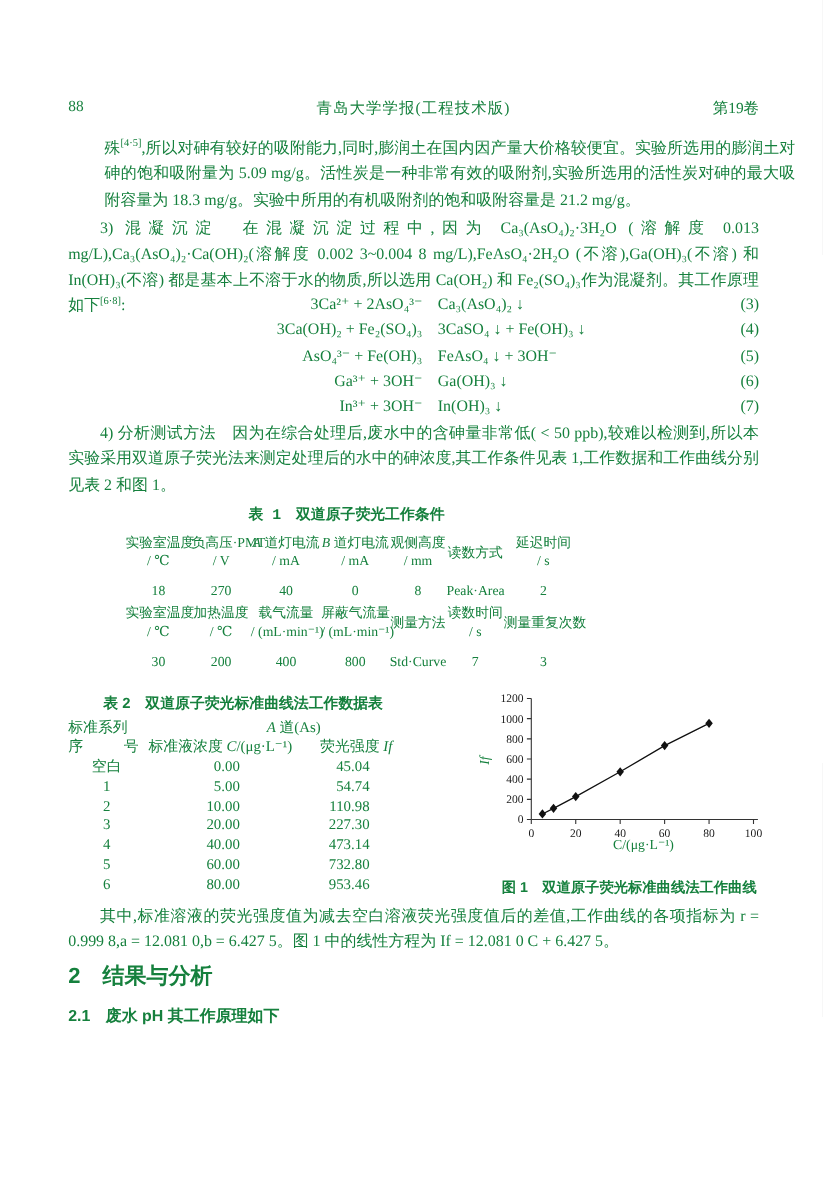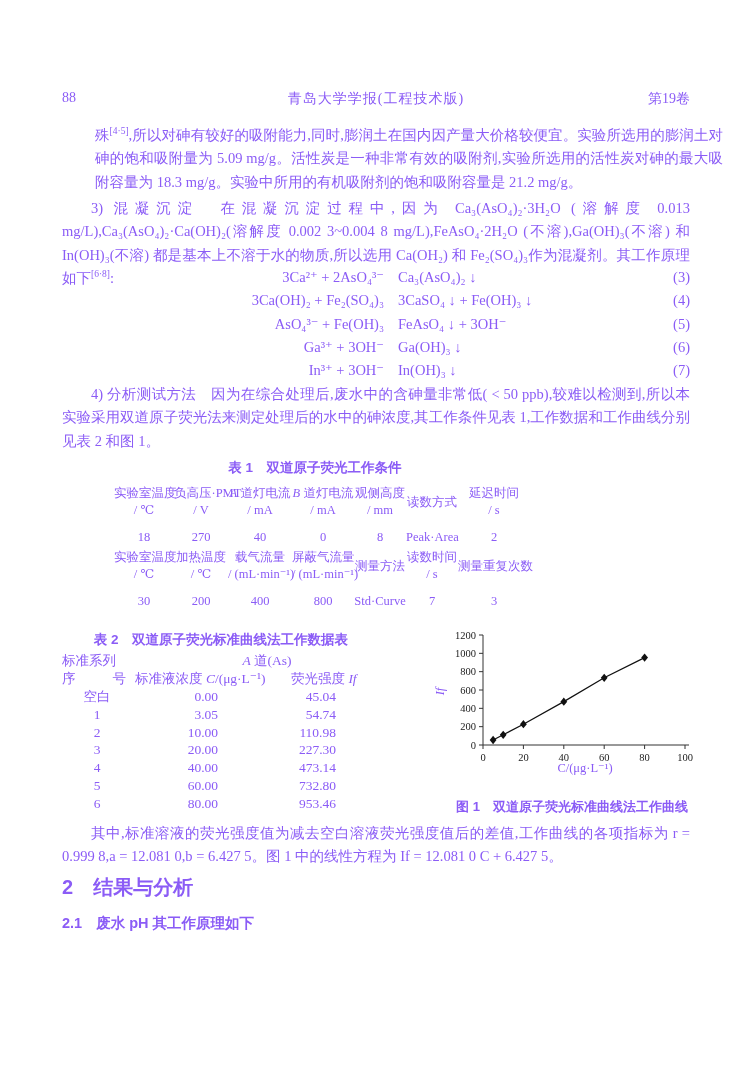--- a/index.html
+++ b/index.html
@@ -1,33 +1,33 @@
 <!DOCTYPE html>
 <html lang="zh"><head>
 <meta charset="utf-8">
 <style>
   html,body{margin:0;padding:0;background:#e8e8e8;}
   .page{position:relative;width:748px;height:1081px;background:#fff;margin:0 auto;
-        font-family:"Liberation Serif","DejaVu Serif",serif;color:#8b5cf6;overflow:hidden;}
+        font-family:"Liberation Serif","DejaVu Serif",serif;color:#15803d;overflow:hidden;}
   .hdr{position:absolute;top:90px;left:62px;width:628px;display:flex;font-size:14px;}
   .hdr .pn{width:90px;text-align:left;}
   .hdr .jt{flex:1;text-align:center;letter-spacing:1px;}
   .hdr .vol{width:90px;text-align:right;}
   .body{position:absolute;left:62px;width:628px;font-size:14.5px;line-height:23.4px;
         text-align:justify;margin:0;}
   .indent{text-indent:2em;}
   sup{font-size:9.5px;line-height:0;}
   .p1{top:124px;margin-left:33px;} .p2{top:197px;} .p3{top:383px;} .p4{top:822px;} .p5{top:937px;}
   .equations{position:absolute;top:266px;left:62px;width:628px;font-size:14.5px;}
   .eq-row{display:flex;height:23.3px;line-height:23.3px;}
   .eq-lhs{width:322px;text-align:right;white-space:pre;}
   .eq-rhs{margin-left:14px;flex:1;text-align:left;white-space:pre;}
   .eq-num{width:46px;text-align:right;}
   .sansb{font-family:"Liberation Sans","DejaVu Sans",sans-serif;font-weight:bold;}
-  .t1-title{position:absolute;top:459px;left:100px;width:430px;text-align:center;font-size:13.5px;}
+  .t1-title{position:absolute;top:459px;left:100px;width:430px;text-align:center;font-size:13.5px;font-family:Liberation Mono, monospace;}
   .t1{position:absolute;left:114px;display:grid;grid-template-columns:60px 54px 64px 62px 52px 52px 72px;
       font-size:12.5px;text-align:center;}
   .gA{top:483px;} .gB{top:547px;}
   .t1-h{height:38px;display:flex;flex-direction:column;justify-content:center;}
   .t1-l1,.t1-l2{height:17px;line-height:17px;white-space:nowrap;}
   .t1-v{height:18px;line-height:18px;margin-top:7px;white-space:nowrap;}
   .t2-title{position:absolute;top:631px;left:62px;width:318px;text-align:center;font-size:13.5px;}
   .t2{position:absolute;left:62px;top:648px;width:350px;height:170px;font-size:13.5px;}
   .t2 .hrow1{position:absolute;top:4px;left:0;width:100%;height:17px;line-height:17px;}
   .t2 .hrow1 .chan{position:absolute;left:150px;width:110px;text-align:center;}
@@ -178,21 +178,21 @@
           <span>号</span>
         </span>
       <span class="c2h"><span>标准液浓度 </span><i>C</i><span>/(μg·L⁻¹)</span></span>
       <span class="c3h"><span>荧光强度 </span><i>If</i></span>
     </div>
     <div class="t2-rows">
         <div class="t2-c c1">空白</div>
         <div class="t2-c c2">0.00</div>
         <div class="t2-c c3">45.04</div>
         <div class="t2-c c1">1</div>
-        <div class="t2-c c2">3.05</div>
+        <div class="t2-c c2">5.00</div>
         <div class="t2-c c3">54.74</div>
         <div class="t2-c c1">2</div>
         <div class="t2-c c2">10.00</div>
         <div class="t2-c c3">110.98</div>
         <div class="t2-c c1">3</div>
         <div class="t2-c c2">20.00</div>
         <div class="t2-c c3">227.30</div>
         <div class="t2-c c1">4</div>
         <div class="t2-c c2">40.00</div>
         <div class="t2-c c3">473.14</div>

